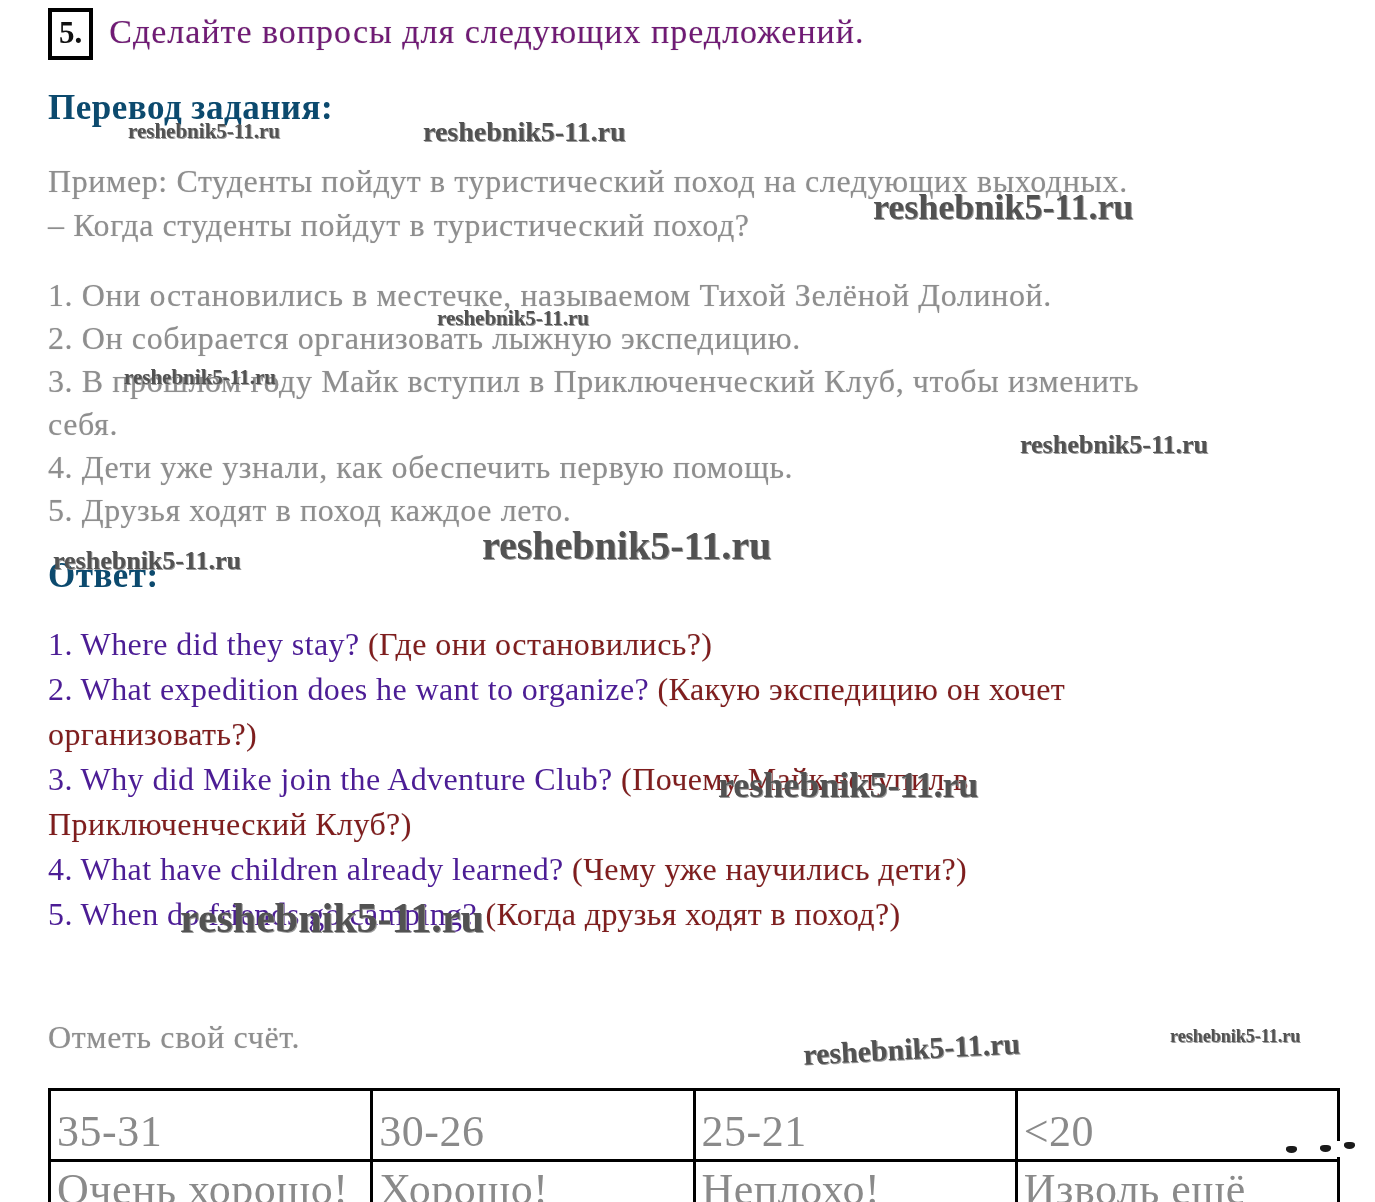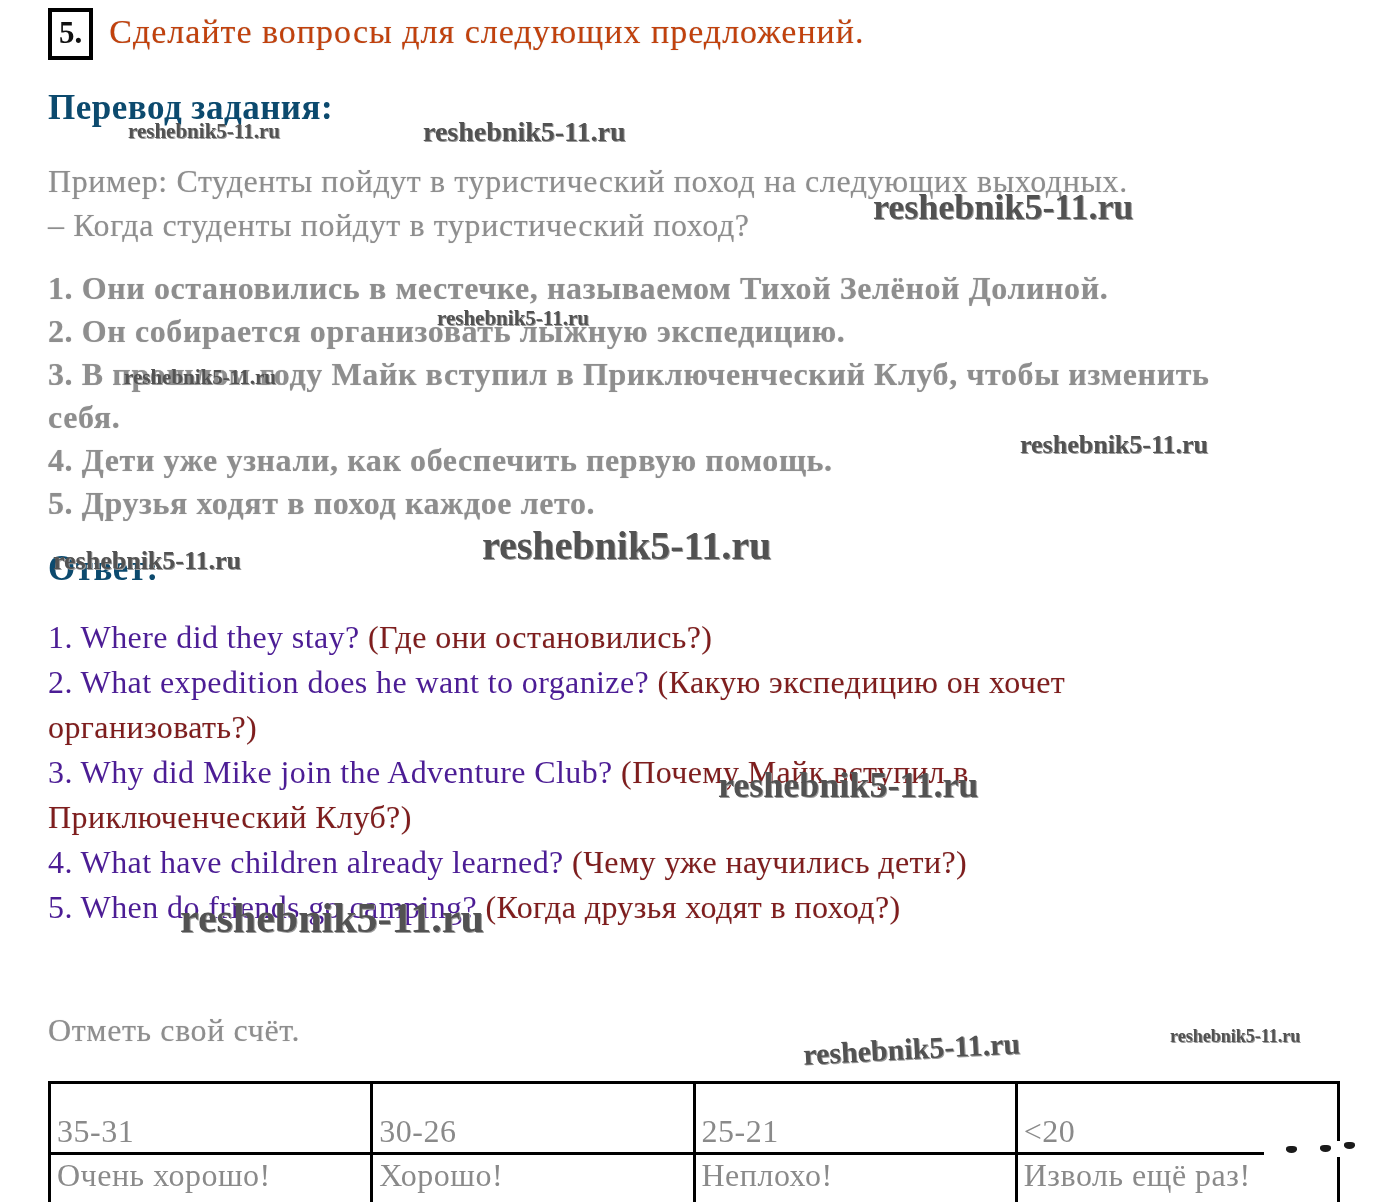--- a/index.html
+++ b/index.html
@@ -11,48 +11,48 @@
     overflow:hidden;
   }
   .content{position:absolute;left:48px;top:0;width:1292px;}
   
   .task-row{display:flex;align-items:flex-start;gap:16px;margin-top:8px;}
   .task-num{
     border:4px solid #000;color:#111;font-weight:bold;
     font-size:31px;line-height:1;padding:5px 7px 8px 7px;
   }
   .task-title{
-    color:#c2410c;font-size:34px;line-height:48px;letter-spacing:1px;
+    color:#701a75;font-size:34px;line-height:48px;letter-spacing:1px;
     text-shadow:0 0 1px #bbb;
   }
   .h-black{
     color:#0c4a6e;font-weight:bold;font-size:35px;line-height:1.05;
     margin:30px 0 0 0;letter-spacing:0.5px;
   }
   .graytxt{
     color:#8e8e8e;font-size:32px;letter-spacing:0.6px;
     text-shadow:0 0 1px #c4c4c4;
   }
   .example-block{margin-top:32px;}
   .example-block p{margin:0;line-height:44px;}
-  .tr-list{margin-top:20px;font-weight:bold;}
+  .tr-list{margin-top:27px;}
   .tr-list p{margin:0;line-height:43px;white-space:pre-line;}
   .answer-head{margin-top:26px;}
   .ans-list{margin-top:27px;font-size:32px;}
   .ans-list p{margin:0;line-height:45px;letter-spacing:0.4px;}
   .ans-en{color:#4c1d95;}
   .ans-ru{color:#7f1d1d;white-space:pre-line;text-shadow:0 0 1px #cfcfcf;}
   .score-prompt{margin-top:82px;font-size:32px;}
   
   table.score{
     border-collapse:collapse;margin-top:21px;width:1292px;
     table-layout:fixed;
   }
   table.score td{
-    border:3px solid #000;color:#8a8a8a;font-size:32px;
+    border:3px solid #000;color:#8a8a8a;font-size:44px;
     letter-spacing:0.5px;padding:2px 6px;overflow:hidden;
   }
   tr.r1 td{height:64px;vertical-align:bottom;}
   tr.r2 td{height:52px;vertical-align:top;}
   
   .wm{
     position:absolute;font-weight:bold;color:#525252;white-space:nowrap;
     font-family:"Liberation Serif","DejaVu Serif",serif;
     text-shadow:1px 1px 0 #9a9a9a;
   }

